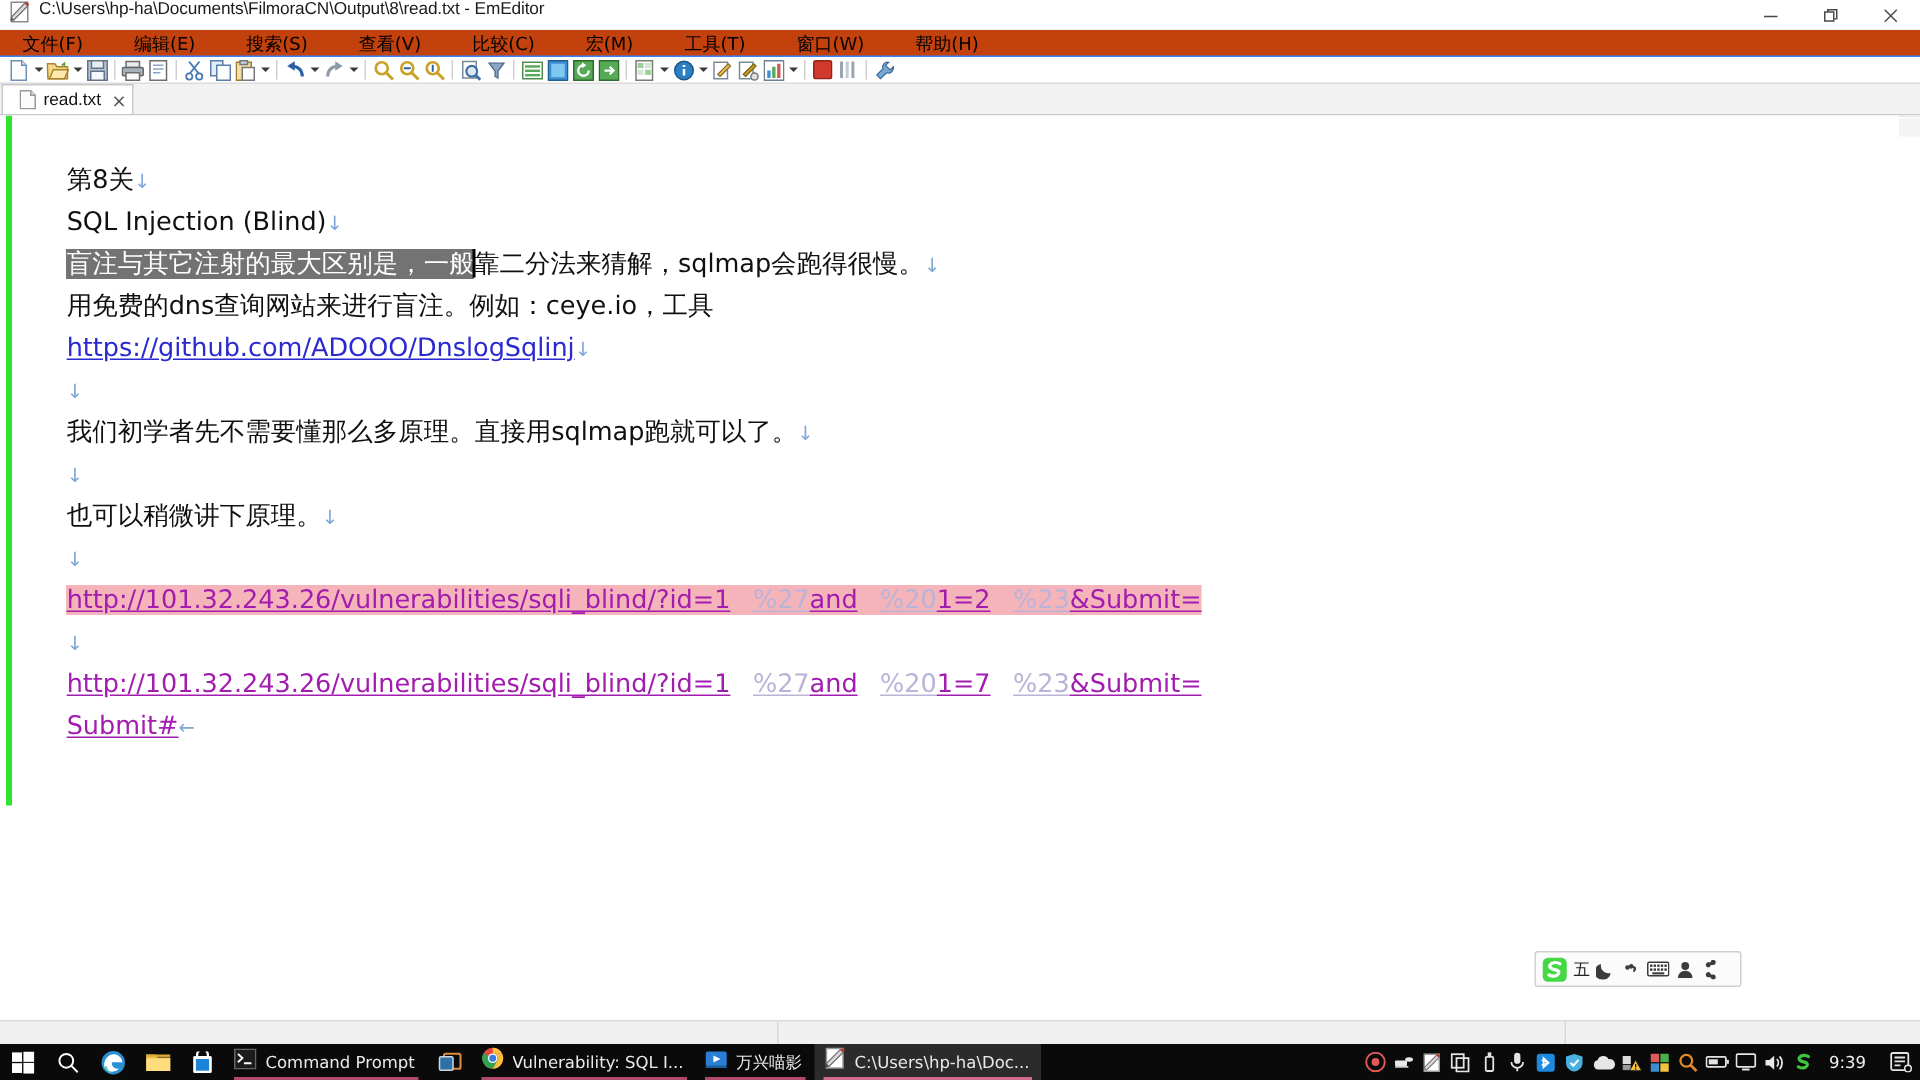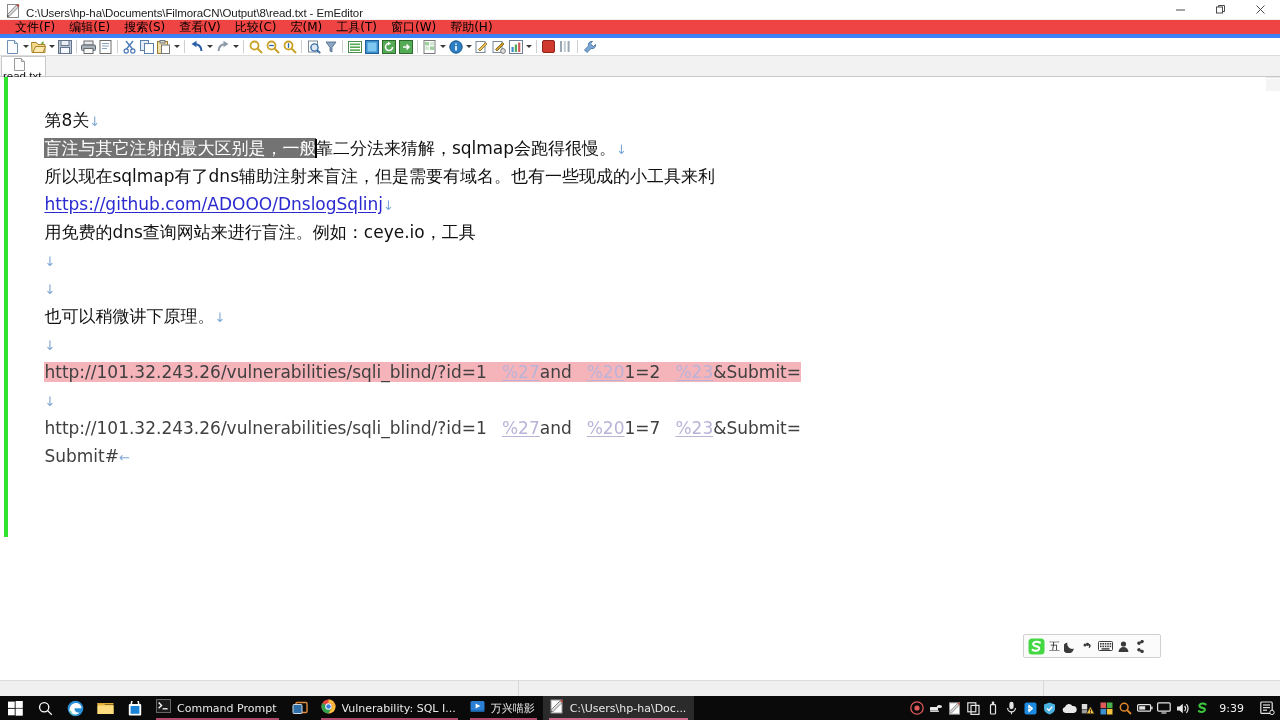--- a/index.html
+++ b/index.html
@@ -8,45 +8,46 @@
     overflow: hidden;
     font-family: "Liberation Sans", sans-serif;
     background: #ffffff;
   }
   body { display: flex; flex-direction: column; }
 
   
   .titlebar {
     height: 20px; flex: 0 0 20px;
     background: #ffffff;
-    display: flex; align-items: flex-end;
+    display: flex; align-items: flex-start;
     border-bottom: 1px solid #f0f0f0;
   }
   .title-icon {
     width: 16px; height: 16px; margin: 0 5px 0 5px;
     position: relative; flex: 0 0 16px;
   }
   .title-text {
     font-size: 11.5px; color: #1b1b1b; white-space: nowrap;
     letter-spacing: -0.1px;
   }
   .winbtns { margin-left: auto; display: flex; height: 20px; }
   .winbtn {
     width: 40px; height: 20px;
     display: flex; align-items: center; justify-content: center;
   }
   .winbtn svg { display: block; }
 
   
   .menubar {
     height: 18px; flex: 0 0 18px;
-    background: #ef4444;
+    background: #c2410c;
     display: flex; align-items: center;
     padding-left: 8px;
-    border-bottom: 4px solid #3b82f6;
+    border-bottom: 1px solid #3b82f6;
+    gap: 20px;
   }
   .menu-item {
     font-size: 12px; color: #000; padding: 0 7px;
     white-space: nowrap; line-height: 18px;
     font-family: "DejaVu Sans", "Liberation Sans", sans-serif;
   }
 
   
   .toolbar {
     height: 18px; flex: 0 0 18px;
@@ -73,21 +74,21 @@
   .tabbar {
     height: 21px; flex: 0 0 21px;
     background: #f2f2f2;
     display: flex; align-items: flex-end;
     border-bottom: 1px solid #c8c8c8;
   }
   .tab {
     height: 20px; background: #ffffff;
     border: 1px solid #c8c8c8; border-bottom: none;
     display: flex; align-items: center;
-    padding: 0 4px 0 1px; margin-left: 1px; flex-direction: column;
+    padding: 0 4px 0 11px; margin-left: 1px;
   }
   .tab-ico { width: 11px; height: 13px; margin-right: 5px; flex: 0 0 11px; }
   .tab-label { font-size: 11.5px; color: #111; white-space: nowrap; }
   .tab-close {
     font-size: 12px; color: #555; margin-left: 7px;
     line-height: 1; font-family: "DejaVu Sans", sans-serif;
   }
 
   
   .editor-wrap { flex: 1 1 auto; position: relative; background: #fff;
@@ -114,21 +115,21 @@
   .sel { background: #737373; color: #ffffff; }
   .caret {
     display: inline-block; width: 1.5px; height: 19px;
     background: #000; vertical-align: -4px; margin: 0 -1px;
   }
   .link {
     color: #2a2ad0; text-decoration: underline;
     text-underline-offset: 2px;
   }
   .urlhl { background: #f5b4ba; }
-  .urlpart { color: #404040; 
+  .urlpart { color: #a21caf; text-decoration: underline;
              text-underline-offset: 2px; }
   .pctu { color: #b9b3d8; text-decoration: underline;
           text-underline-offset: 2px; margin-left: 15px; }
 
   
   .ime {
     position: absolute; left: 1023px; top: 557px;
     width: 138px; height: 24px;
     background: #fbfbfb; border: 1px solid #d0d0d0;
     border-radius: 2px; display: flex; align-items: center;
@@ -464,41 +465,44 @@
 </div>
 
 <div class="editor-wrap">
   <div class="editor">
     <div class="gutter-mod"></div>
 
     <div class="line">
       <span>第8关</span><span class="eol">↓</span>
     </div>
 
+    <div class="line">
+      <span>SQL Injection (Blind)</span><span class="eol">↓</span>
+    </div>
 
     <div class="line">
       <span class="sel">盲注与其它注射的最大区别是，一般</span><span class="caret"></span><span>靠二分法来猜解，sqlmap会跑得很慢。</span><span class="eol">↓</span>
     </div>
 
-    <div class="line">
-      <span>所以现在sqlmap有了dns辅助注射来盲注，但是需要有域名。也有一些现成的小工具来利</span>
+
+    <div class="line">
+      <span>用免费的dns查询网站来进行盲注。例如：ceye.io，工具</span>
     </div>
 
     <div class="line">
       <span class="link">https://github.com/ADOOO/DnslogSqlinj</span><span class="eol">↓</span>
     </div>
 
     <div class="line">
-      <span>用免费的dns查询网站来进行盲注。例如：ceye.io，工具</span>
-    </div>
-
-    <div class="line">
       <span class="eol">↓</span>
     </div>
 
+    <div class="line">
+      <span>我们初学者先不需要懂那么多原理。直接用sqlmap跑就可以了。</span><span class="eol">↓</span>
+    </div>
 
     <div class="line">
       <span class="eol">↓</span>
     </div>
 
     <div class="line">
       <span>也可以稍微讲下原理。</span><span class="eol">↓</span>
     </div>
 
     <div class="line">

